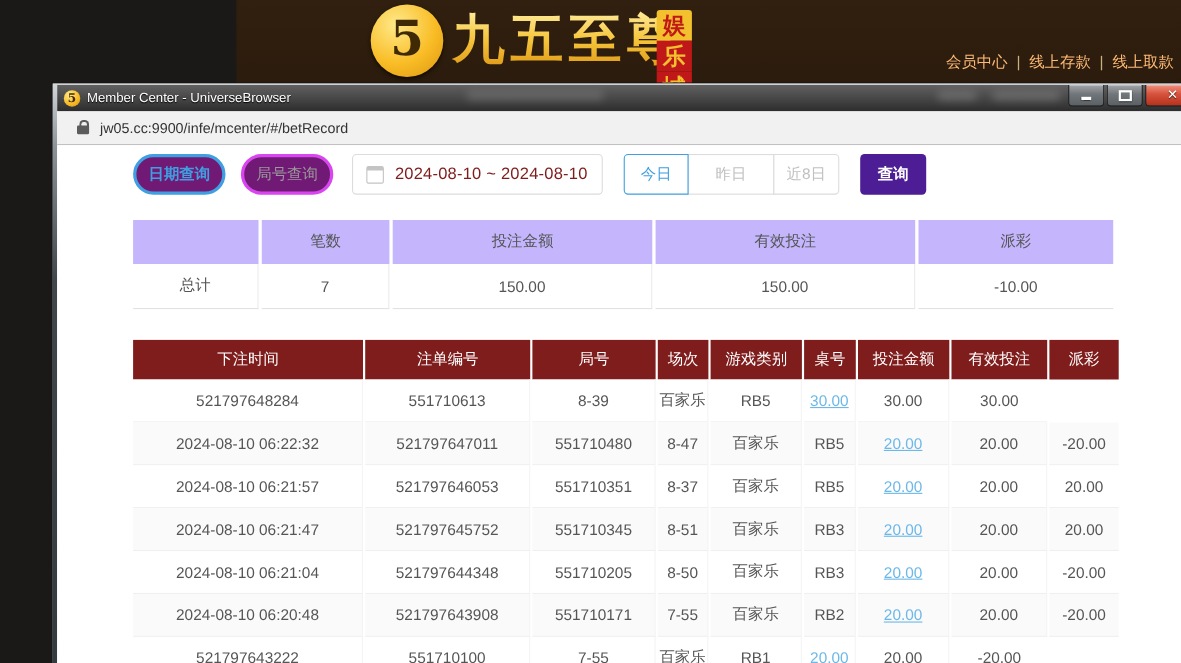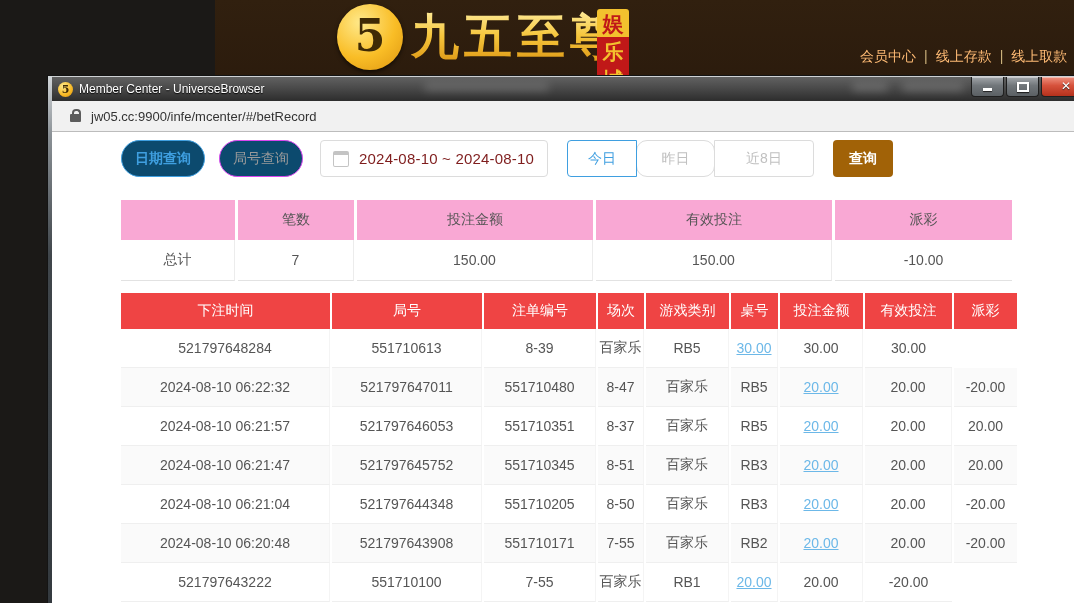--- a/index.html
+++ b/index.html
@@ -63,54 +63,54 @@
   .urlbar{height:30px;background:#f1f1f1;border-bottom:1px solid #bcbcbc;
     display:flex;align-items:center;}
   .lock-icon{width:11px;height:8px;background:#5c5c5c;border-radius:1px;position:relative;
     margin:4px 0 0 18px;}
   .lock-icon::before{content:"";position:absolute;left:1.5px;top:-5px;width:5px;height:5px;
     border:2px solid #5c5c5c;border-bottom:none;border-radius:4px 4px 0 0;}
   .url-text{margin-left:10px;font-size:13px;color:#333;}
   
   .content{position:relative;height:472px;background:#fff;padding:8px 0 0 69px;box-sizing:border-box;}
   .filter-row{display:flex;align-items:center;height:37px;}
-  .pill{height:37px;box-sizing:border-box;border:1px solid #d946ef;border-radius:19px;
-    background:#0c4a6e;color:#9a9a9a;font-size:14px;width:84px;
+  .pill{height:37px;box-sizing:border-box;border:3px solid #d946ef;border-radius:19px;
+    background:#701a75;color:#9a9a9a;font-size:14px;width:84px;
     display:flex;align-items:center;justify-content:center;cursor:pointer;}
   .pill.active{border-color:#3f9fe0;color:#3f9fe0;font-weight:bold;}
   .pill + .pill{margin-left:14px;}
   .date-input{margin-left:17px;width:228px;height:37px;box-sizing:border-box;
     border:1px solid #dcdcdc;border-radius:4px;display:flex;align-items:center;}
   .cal-icon{width:14px;height:11px;border:1px solid #c4c4c4;border-top:4px solid #c4c4c4;
     border-radius:2px;margin-left:12px;}
   .date-text{margin-left:10px;font-size:15px;color:#7f1d1d;letter-spacing:.2px;}
   .quick-group{display:flex;margin-left:19px;}
   .qbtn{height:37px;box-sizing:border-box;border:1px solid #dcdcdc;background:#fff;
     color:#c0c0c0;font-size:14px;display:flex;align-items:center;justify-content:center;
     margin-left:-1px;cursor:pointer;position:relative;}
   .qbtn:first-child{border-radius:4px 0 0 4px;margin-left:0;}
   .qbtn:last-child{border-radius:0 4px 4px 0;}
-  .qbtn.q0{width:70px;}.qbtn.q1{width:79px;border-radius:11px;}.qbtn.q2{width:100px;}
+  .qbtn.q0{width:59px;}.qbtn.q1{width:79px;}.qbtn.q2{width:60px;}
   .qbtn.active{border-color:#3f9fe0;color:#3f9fe0;z-index:2;}
   .search-btn{margin-left:19px;width:60px;height:37px;border:none;border-radius:4px;
-    background:#a16207;color:#fff;font-size:14px;font-weight:bold;cursor:pointer;
+    background:#4c1d95;color:#fff;font-size:14px;font-weight:bold;cursor:pointer;
     display:flex;align-items:center;justify-content:center;}
   
   .sum-cols{display:grid;grid-template-columns:114px 116px 236px 236px 177px;column-gap:3px;}
   .bet-cols{display:grid;grid-template-columns:209px 150px 112px 46px 83px 47px 83px 87px 63px;column-gap:2px;}
   .sum-table{margin-top:23px;width:891px;}
-  .sum-table .hcell{height:40px;background:#f9a8d4;color:#555;font-size:14px;
+  .sum-table .hcell{height:40px;background:#c4b5fd;color:#555;font-size:14px;
     display:flex;align-items:center;justify-content:center;}
   .sum-table .trow .tcell{height:40px;background:#fff;color:#555;font-size:14px;
     display:flex;align-items:center;justify-content:center;
     border-bottom:1px solid #e2e2e2;border-right:1px solid #ececec;}
   .sum-table .trow .tcell:last-child{border-right:none;}
   .bet-table{margin-top:12px;width:896px;}
-  .bet-table .hcell{height:36px;background:#ef4444;color:#fff;font-size:14px;
-    display:flex;align-items:center;justify-content:center;}
+  .bet-table .hcell{height:36px;background:#7f1d1d;color:#fff;font-size:14px;
+    display:flex;align-items:center;justify-content:center;margin-top:16px;}
   .bet-table .trow .tcell{height:38px;background:#fff;color:#555;font-size:14px;
     display:flex;align-items:center;justify-content:center;
     border-bottom:1px solid #efefef;border-right:1px solid #f4f4f4;}
   .bet-table .trow .tcell:last-child{border-right:none;}
   .bet-table .trow.alt .tcell{background:#fafafa;}
   .tcell.neg{color:#f2544f;}
   .amt-link{color:#6cb8e8;text-decoration:underline;cursor:pointer;}
 </style>
 </head>
 <body>
@@ -191,22 +191,22 @@
             <div class="tcell">150.00</div>
             <div class="tcell">150.00</div>
             <div class="tcell neg">-10.00</div>
           </div>
         </div>
     </div>
 
     <div class="bet-table">
       <div class="bet-cols">
           <div class="hcell">下注时间</div>
+          <div class="hcell">注单编号</div>
           <div class="hcell">局号</div>
-          <div class="hcell">注单编号</div>
           <div class="hcell">场次</div>
           <div class="hcell">游戏类别</div>
           <div class="hcell">桌号</div>
           <div class="hcell">投注金额</div>
           <div class="hcell">有效投注</div>
           <div class="hcell">派彩</div>
         </div>
       <div>
           <div class="bet-cols trow">
             <div class="tcell">521797648284</div>

